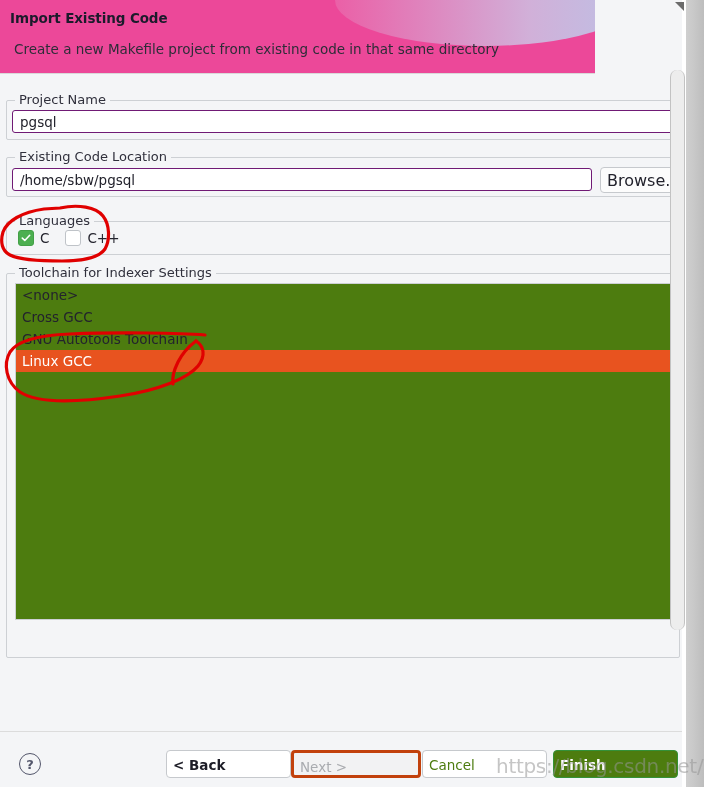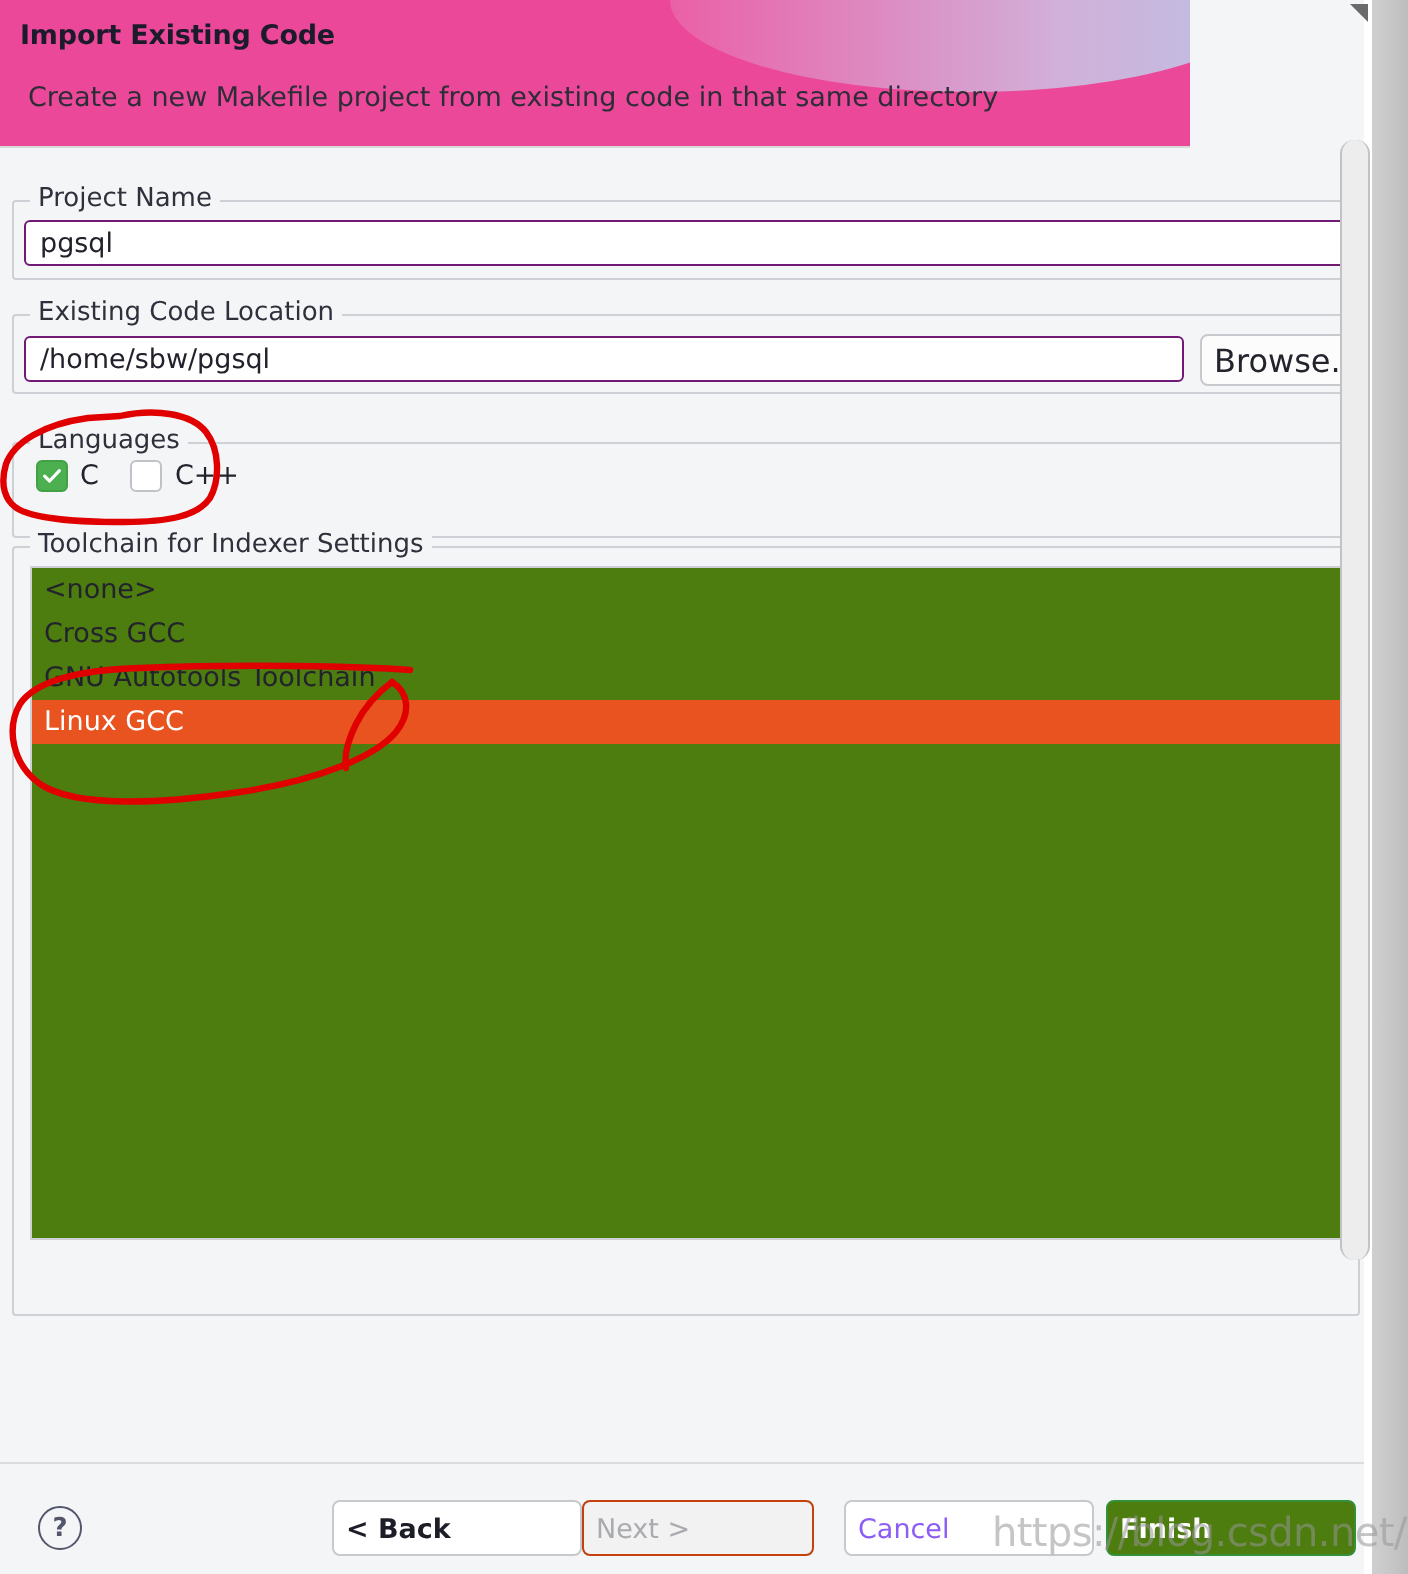--- a/index.html
+++ b/index.html
@@ -112,21 +112,21 @@
     left: 8px;
     padding: 0 4px;
     background: #f4f5f7;
     font-size: 13px;
     color: #30303c;
     white-space: nowrap;
   }
 
   .grp-project  { left: 6px;  top: 100px; width: 674px; height: 40px; }
   .grp-location { left: 6px;  top: 157px; width: 674px; height: 40px; }
-  .grp-langs    { left: 6px;  top: 221px; width: 674px; height: 48px; }
+  .grp-langs    { left: 6px;  top: 221px; width: 674px; height: 34px; }
   .grp-toolchain{ left: 6px;  top: 273px; width: 674px; height: 385px; }
 
   .text-input {
     position: absolute;
     box-sizing: border-box;
     background: #ffffff;
     border: 1px solid #701a75;
     border-radius: 3px;
     font-family: "DejaVu Sans", "Liberation Sans", sans-serif;
     font-size: 13.5px;
@@ -260,30 +260,30 @@
     line-height: 26px;
   }
   .btn-back {
     left: 166px; width: 125px;
     background: #ffffff;
     border: 1px solid #c6c9cd;
     color: #1d1d27;
     font-weight: bold;
   }
   .btn-next {
-    left: 291px; width: 116px;
+    left: 291px; width: 130px;
     background: #f2f2f3;
-    border: 1px solid #c2410c;
+    border: 3px solid #c2410c;
     color: #a9abaf;
   }
   .btn-cancel {
     left: 422px; width: 125px;
     background: #ffffff;
     border: 1px solid #c6c9cd;
-    color: #8b5cf6;
+    color: #4d7c0f;
   }
   .btn-finish {
     left: 553px; width: 125px;
     background: #4d7c0f;
     border: 1px solid #349138;
     color: #ffffff;
     font-weight: bold;
   }
 
   

